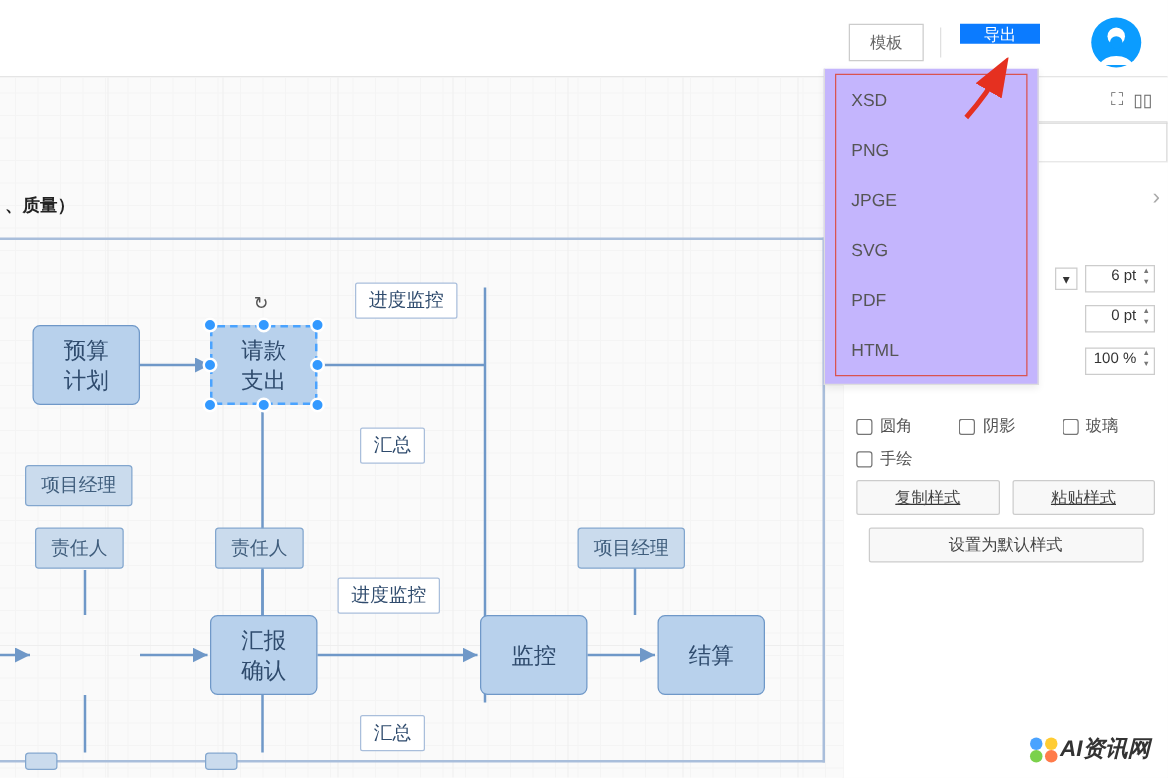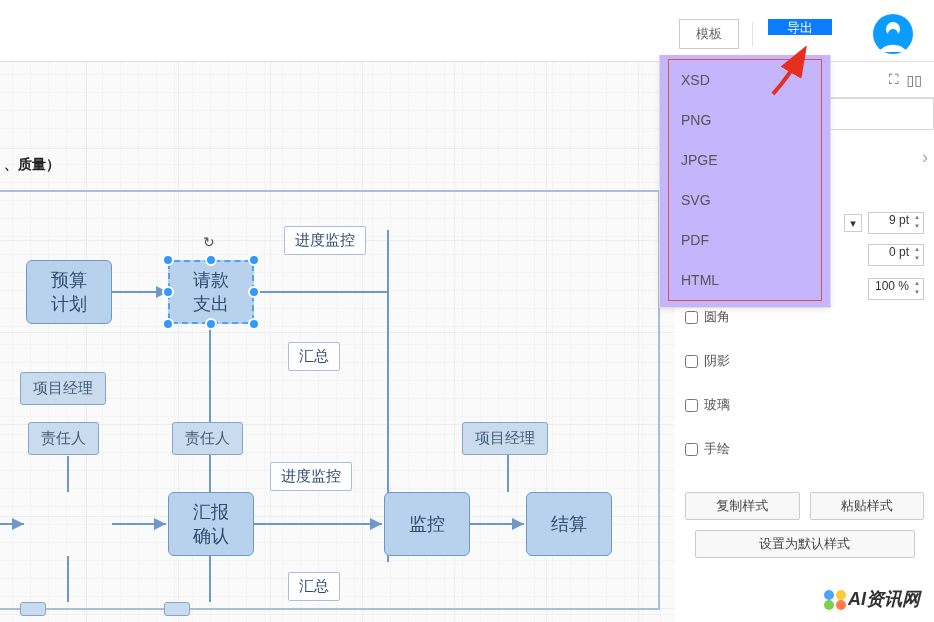--- a/index.html
+++ b/index.html
@@ -70,25 +70,25 @@
 .field-row { display: flex; align-items: center; justify-content: flex-end; gap: 6px; margin-top: 10px; }
 .sel-icon { width: 18px; height: 18px; border: 1px solid #ccc; display: inline-flex; align-items: center; justify-content: center; font-size: 11px; cursor: pointer; }
 .num-input { width: 56px; height: 22px; border: 1px solid #ccc; text-align: right; padding-right: 14px; font-size: 12px; position: relative; background: #fff; }
 .num-input .spin { position: absolute; right: 1px; top: 1px; bottom: 1px; width: 10px; display: flex; flex-direction: column; }
 .num-input .spin span { flex: 1; font-size: 6px; line-height: 1; color: #777; text-align: center; cursor: pointer; }
 
 .opacity-row { display: flex; align-items: center; margin-top: 12px; }
 .opacity-row .lbl { font-size: 13px; color: #555; }
 .opacity-row .val { margin-left: auto; }
 
-.check-grid { display: grid; grid-template-columns: 1fr; gap: 26px 8px; margin-top: 8px; }
+.check-grid { display: grid; grid-template-columns: 1fr 1fr 1fr; gap: 8px 8px; margin-top: 32px; }
 .check-item { display: flex; align-items: center; gap: 6px; font-size: 13px; color: #555; cursor: pointer; }
 .check-item input { width: 13px; height: 13px; }
 
-.btn-row { display: flex; gap: 10px; margin-top: 34px; justify-content: center; }
+.btn-row { display: flex; gap: 10px; margin-top: 8px; justify-content: center; text-decoration: underline; }
 .pbtn { flex: 1; height: 28px; border: 1px solid #ccc; background: #f8f8f8; font-size: 13px; color: #444; cursor: pointer; border-radius: 2px; }
 .pbtn.full { flex: none; width: 220px; margin: 10px auto 0; display: block; }
 
 
 .watermark { position: absolute; bottom: 10px; right: 14px; display: flex; align-items: center; gap: 0; font-size: 18px; font-weight: bold; font-style: italic; color: #333; pointer-events: none; }
 .watermark .logo { width: 26px; height: 26px; }
 </style>
 </head>
 <body>
 
@@ -145,21 +145,21 @@
   </div>
   <div class="swatch-row">
     <div class="swatch" style="background:#fff;visibility:hidden"></div>
     <div class="swatch" style="background:#ffe1e1"></div>
     <div class="swatch" style="background:#e9d9f2"></div>
   </div>
 
   <div class="field-row">
     <span class="sel-icon">▾</span>
     <div class="num-input">
-      <span>9 pt</span>
+      <span>6 pt</span>
       <div class="spin">
           <span>▲</span>
           <span>▼</span>
         </div>
     </div>
   </div>
   <div class="field-row">
     <div class="num-input">
       <span>0 pt</span>
       <div class="spin">

